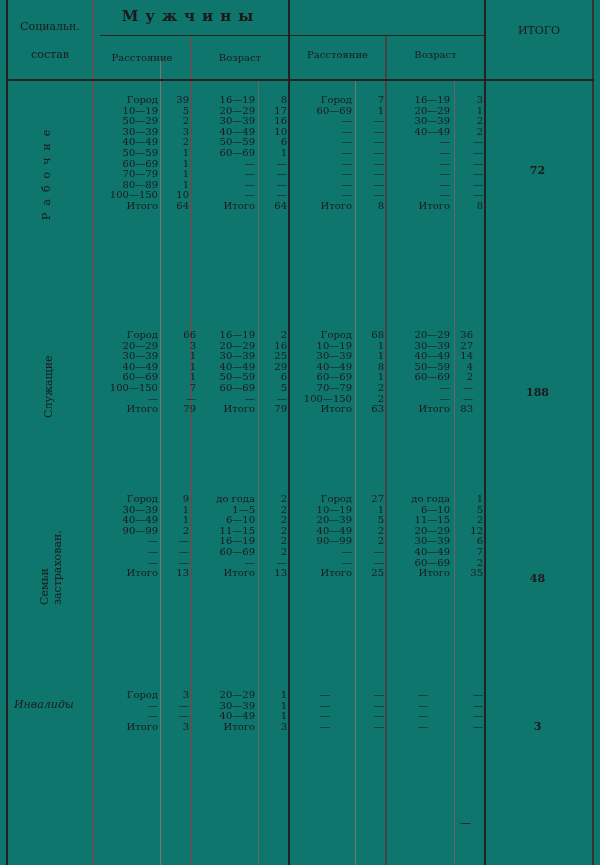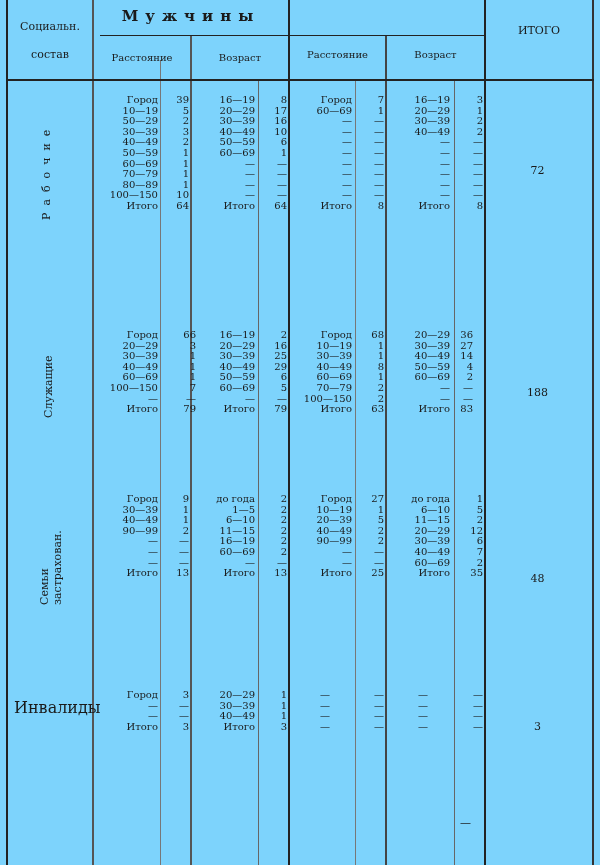--- a/index.html
+++ b/index.html
@@ -1,30 +1,30 @@
 <!DOCTYPE html>
 <html><head>
 <meta charset="utf-8">
 <style>
   html, body { margin:0; padding:0; background:#ffffff; }
   body { width:600px; height:865px; overflow:hidden; position:relative;
          font-family:"DejaVu Serif","Liberation Serif",serif; color:#1a1a1a; }
-  .page { position:absolute; left:0; top:0; width:600px; height:865px; background:#7dd3fc; }
+  .page { position:absolute; left:0; top:0; width:600px; height:865px; background:#0f766e; }
   .vl { position:absolute; top:0; bottom:0; background:#222; }
   .hl { position:absolute; left:0; background:#222; }
   .txt { position:absolute; white-space:nowrap; }
   .hdr-small { font-size:11px; }
   .hdr-big { font-size:15px; letter-spacing:7px; font-weight:bold; }
   .cell { position:absolute; font-size:10px; line-height:10.6px; white-space:pre; }
   .r { text-align:right; }
   .c { text-align:center; }
   .vert { position:absolute; writing-mode:vertical-rl; transform:rotate(180deg); font-size:11px; white-space:nowrap; }
   .vert-spaced { letter-spacing:7px; }
-  .total { position:absolute; font-size:11px; left:495px; width:85px; text-align:center; }
-  .inv-label { position:absolute; font-size:16px; }
+  .total { position:absolute; font-size:11px; left:495px; width:85px; text-align:center;font-weight:bold; }
+  .inv-label { position:absolute; font-size:11px;font-style:italic; }
 </style>
 </head>
 <body>
 
 <div class="page">
 
   <div class="vl" style="left:6px;width:2px;"></div>
   <div class="vl" style="left:92px;width:2px;background:#555;"></div>
   <div class="vl" style="left:160px;width:1px;top:60px;background:#777;"></div>
   <div class="vl" style="left:190px;width:2px;top:35px;background:#555;"></div>

